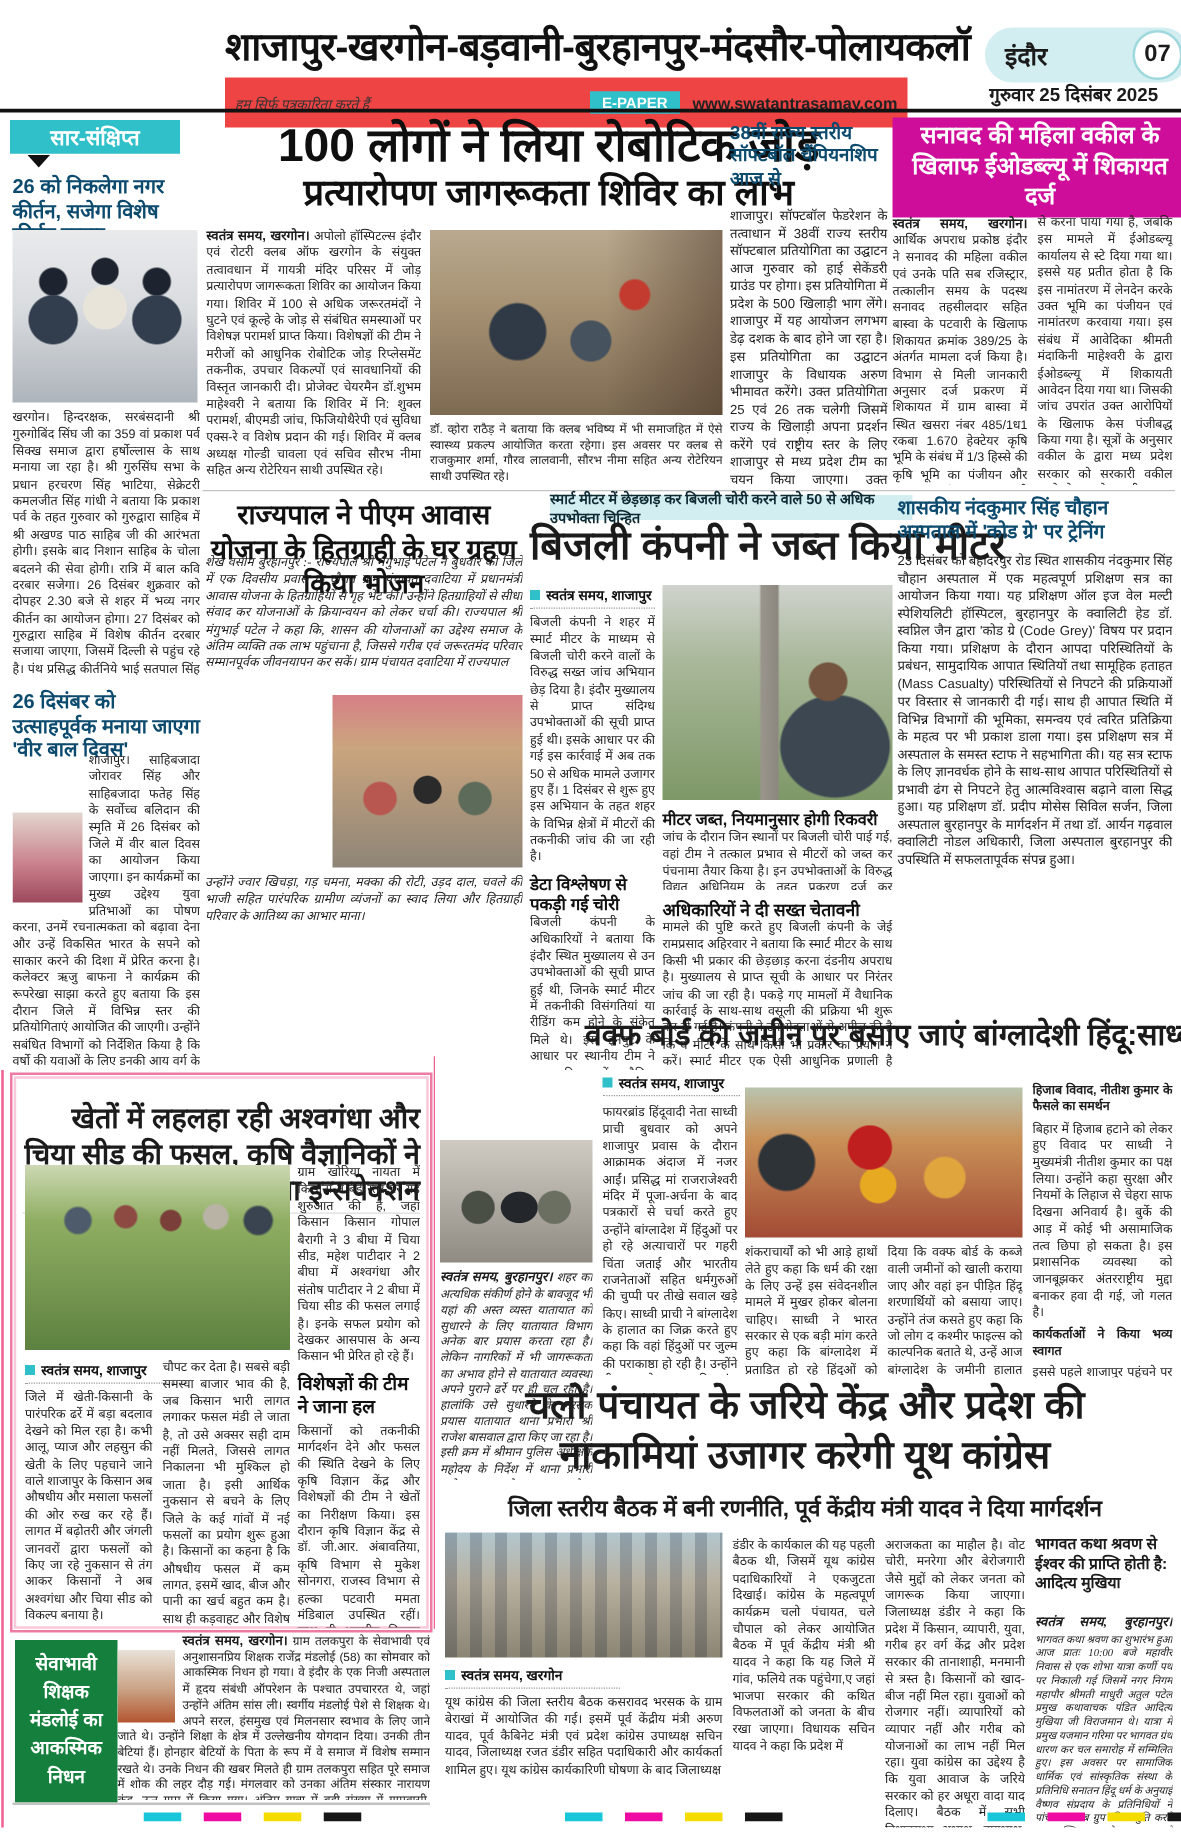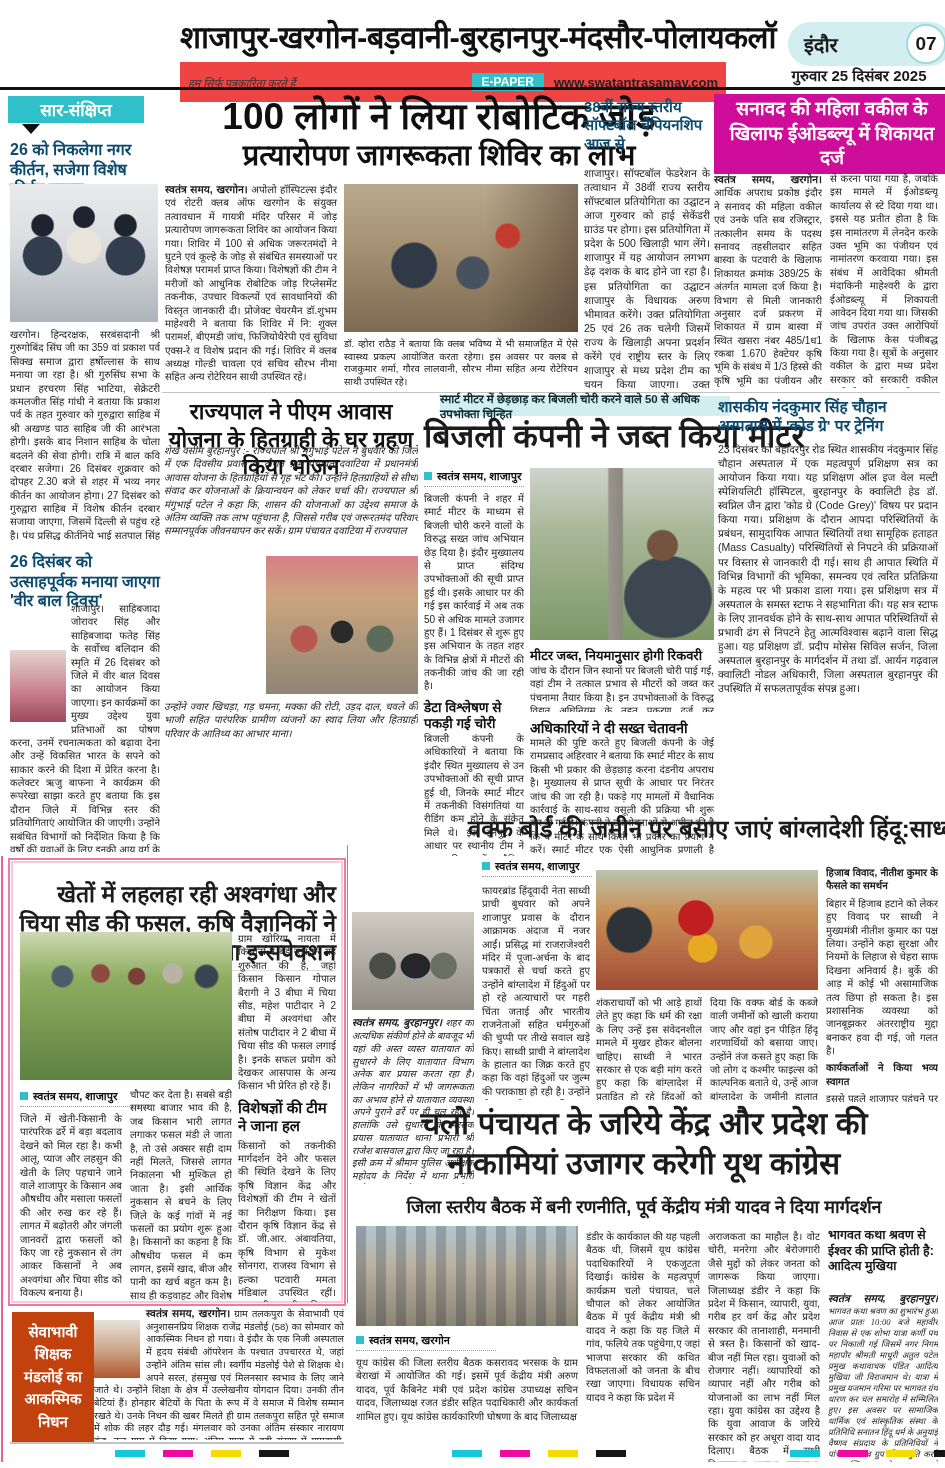--- a/index.html
+++ b/index.html
@@ -33,21 +33,21 @@
   .bt-i{font-family:"Liberation Serif","DejaVu Serif",serif;font-style:italic;}
   .byline{font-weight:800;font-size:11px;color:#111;display:flex;align-items:center;gap:5px;border-bottom:1px dotted #999;padding-bottom:3px;}
   .bysq{width:8px;height:8px;background:#2fc0ca;display:inline-block;}
   .kicker{background:#d2eef1;color:#0e2a33;font-weight:800;font-size:11.5px;display:flex;align-items:center;justify-content:center;margin-left:16px;}
   .subhead{font-weight:800;font-size:13.5px;line-height:1.2;color:#111;margin:6px 0 4px 0;}
   .caption-title{font-weight:800;font-size:13px;color:#111;}
   .magenta-box{background:#cf0d9b;color:#fff;font-weight:800;font-size:19px;line-height:1.3;display:flex;align-items:center;justify-content:center;text-align:center;padding:4px 6px;}
   .photo{background:#c9c9c4;overflow:hidden;}
   .farm-box{border:2px solid #ee7ba3;box-shadow:0 0 0 1px #fff inset,0 0 0 3px #f9c9d9 inset;}
   .col-flow p{margin:0 0 4px 0;}
-  .obit-label{background:#c2410c;color:#fff;font-weight:800;font-size:15px;line-height:1.5;text-align:center;display:flex;align-items:center;justify-content:center;padding:4px;}
+  .obit-label{background:#15803d;color:#fff;font-weight:800;font-size:15px;line-height:1.5;text-align:center;display:flex;align-items:center;justify-content:center;padding:4px;}
   .cmyk{display:flex;gap:18px;}
   .cmyk span{width:30px;height:7px;display:inline-block;}
   
   .ph-sikh{background:linear-gradient(180deg,#e9eaec 0%,#d9dcdf 45%,#aeb4bb 100%);}
   .ph-sikh:before{content:"";display:block;width:100%;height:100%;
     background:radial-gradient(circle at 22% 52%,#323d4e 0 14%,transparent 15%),radial-gradient(circle at 50% 45%,#e8e4da 0 16%,transparent 17%),radial-gradient(circle at 78% 52%,#323d4e 0 14%,transparent 15%),radial-gradient(circle at 22% 30%,#1d2430 0 7%,transparent 8%),radial-gradient(circle at 50% 24%,#1d2430 0 8%,transparent 9%),radial-gradient(circle at 78% 30%,#1d2430 0 7%,transparent 8%);}
   .ph-camp{background:linear-gradient(180deg,#b9a98e 0%,#a79274 40%,#7d6a52 100%);}
   .ph-camp:before{content:"";display:block;width:100%;height:100%;background:radial-gradient(circle at 70% 35%,#c23b2e 0 6%,transparent 7%),radial-gradient(circle at 30% 55%,#2f3a46 0 12%,transparent 13%),radial-gradient(circle at 55% 60%,#46525e 0 10%,transparent 11%),linear-gradient(90deg,transparent 60%,rgba(60,40,30,.45) 100%);}
   .ph-gov{background:linear-gradient(180deg,#d77f86 0%,#caa57e 30%,#8e8577 100%);}
   .ph-gov:before{content:"";display:block;width:100%;height:100%;background:radial-gradient(circle at 50% 55%,#2a2a2a 0 10%,transparent 11%),radial-gradient(circle at 25% 60%,#b8574f 0 9%,transparent 10%),radial-gradient(circle at 75% 60%,#5d6b5a 0 9%,transparent 10%);}

